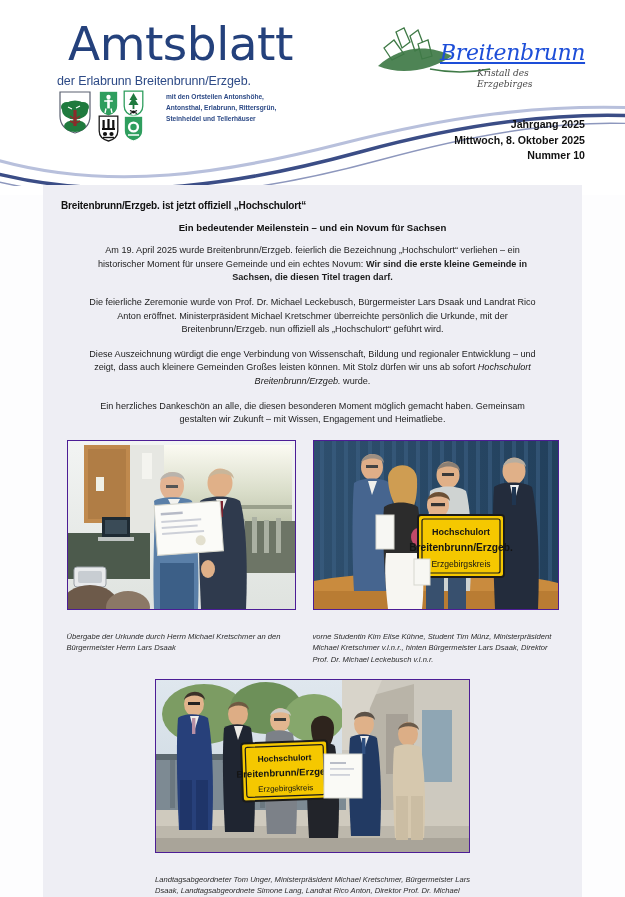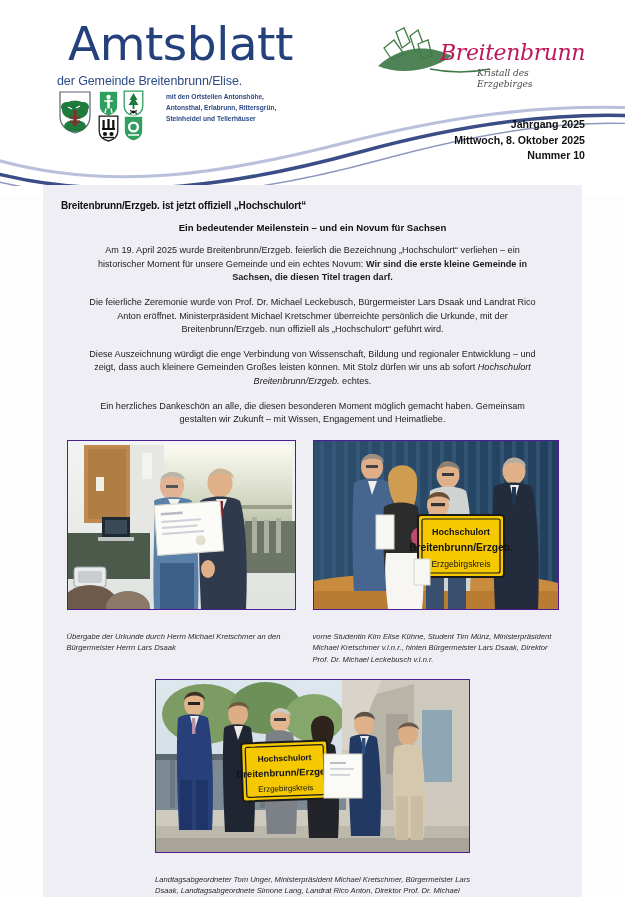--- a/index.html
+++ b/index.html
@@ -106,22 +106,23 @@
     height: 62px;
   }
   .logo-word {
     position: absolute;
     left: 70px;
     top: 14px;
     font-family: "DejaVu Serif", serif;
     font-size: 22px;
     font-style: italic;
     font-weight: 400;
-    color: #be185d;
+    color: #1d4ed8;
     letter-spacing: -0.4px;
+    text-decoration: underline;
   }
   .logo-tag {
     position: absolute;
     left: 107px;
     top: 41px;
     font-family: "DejaVu Serif", serif;
     font-size: 9.2px;
     font-style: italic;
     color: #4a4a4a;
     letter-spacing: -0.1px;
@@ -217,21 +218,21 @@
 
   <div class="masthead">
 
     <svg class="wave-svg" viewBox="0 0 625 100" preserveAspectRatio="none">
       <path d="M -10 72 C 110 108, 230 86, 340 58 C 450 30, 540 18, 640 22" fill="none" stroke="#b8c0dc" stroke-width="3.2"></path>
       <path d="M -10 86 C 120 120, 250 96, 360 66 C 470 36, 560 26, 640 30" fill="none" stroke="#3b4d86" stroke-width="3.6"></path>
       <path d="M -10 94 C 130 128, 270 104, 380 74 C 490 44, 570 34, 640 38" fill="none" stroke="#8d97bd" stroke-width="1.4"></path>
     </svg>
 
     <div class="amtsblatt-title">Amtsblatt</div>
-    <div class="amtsblatt-sub">der Gemeinde Breitenbrunn/Elise.</div>
+    <div class="amtsblatt-sub">der Erlabrunn Breitenbrunn/Erzgeb.</div>
 
     <div class="crests">
 
       <span class="crest" style="left:0px; top:0px;">
         <svg width="34" height="44" viewBox="0 0 34 44">
           <path d="M2 2 H32 V26 C32 36, 24 41, 17 43 C10 41, 2 36, 2 26 Z" fill="#ffffff" stroke="#5a6070" stroke-width="1.2"></path>
           <ellipse cx="17" cy="20" rx="13" ry="9.5" fill="#1f7a3e"></ellipse>
           <ellipse cx="9" cy="17" rx="6" ry="5" fill="#1f7a3e"></ellipse>
           <ellipse cx="25" cy="17" rx="6" ry="5" fill="#1f7a3e"></ellipse>
           <ellipse cx="17" cy="36" rx="11" ry="6" fill="#1f7a3e"></ellipse>
@@ -310,21 +311,21 @@
   </div>
 
   <div class="content">
 
     <div class="headline">Breitenbrunn/Erzgeb. ist jetzt offiziell „Hochschulort“</div>
     <div class="subhead">Ein bedeutender Meilenstein – und ein Novum für Sachsen</div>
 
     <div id="paragraphs">
         <div class="para"><span>Am 19. April 2025 wurde Breitenbrunn/Erzgeb. feierlich die Bezeichnung „Hochschulort“ verliehen – ein historischer Moment für unsere Gemeinde und ein echtes Novum: </span><b>Wir sind die erste kleine Gemeinde in Sachsen, die diesen Titel tragen darf.</b></div>
         <div class="para"><span>Die feierliche Zeremonie wurde von Prof. Dr. Michael Leckebusch, Bürgermeister Lars Dsaak und Landrat Rico Anton eröffnet. Ministerpräsident Michael Kretschmer überreichte persönlich die Urkunde, mit der Breitenbrunn/Erzgeb. nun offiziell als „Hochschulort“ geführt wird.</span></div>
-        <div class="para"><span>Diese Auszeichnung würdigt die enge Verbindung von Wissenschaft, Bildung und regionaler Entwicklung – und zeigt, dass auch kleinere Gemeinden Großes leisten können. Mit Stolz dürfen wir uns ab sofort </span><i>Hochschulort Breitenbrunn/Erzgeb.</i><span> echtes.</span></div>
+        <div class="para"><span>Diese Auszeichnung würdigt die enge Verbindung von Wissenschaft, Bildung und regionaler Entwicklung – und zeigt, dass auch kleinere Gemeinden Großes leisten können. Mit Stolz dürfen wir uns ab sofort </span><i>Hochschulort Breitenbrunn/Erzgeb.</i><span> wurde.</span></div>
         <div class="para"><span>Ein herzliches Dankeschön an alle, die diesen besonderen Moment möglich gemacht haben. Gemeinsam gestalten wir Zukunft – mit Wissen, Engagement und Heimatliebe.</span></div>
       </div>
 
     <div class="photo-row">
 
       <div class="figure" style="width:229px;">
         <div class="photo">
           <svg width="227" height="168" viewBox="0 0 227 168">
             <defs>
               <linearGradient id="g1" x1="0" y1="0" x2="0" y2="1">

